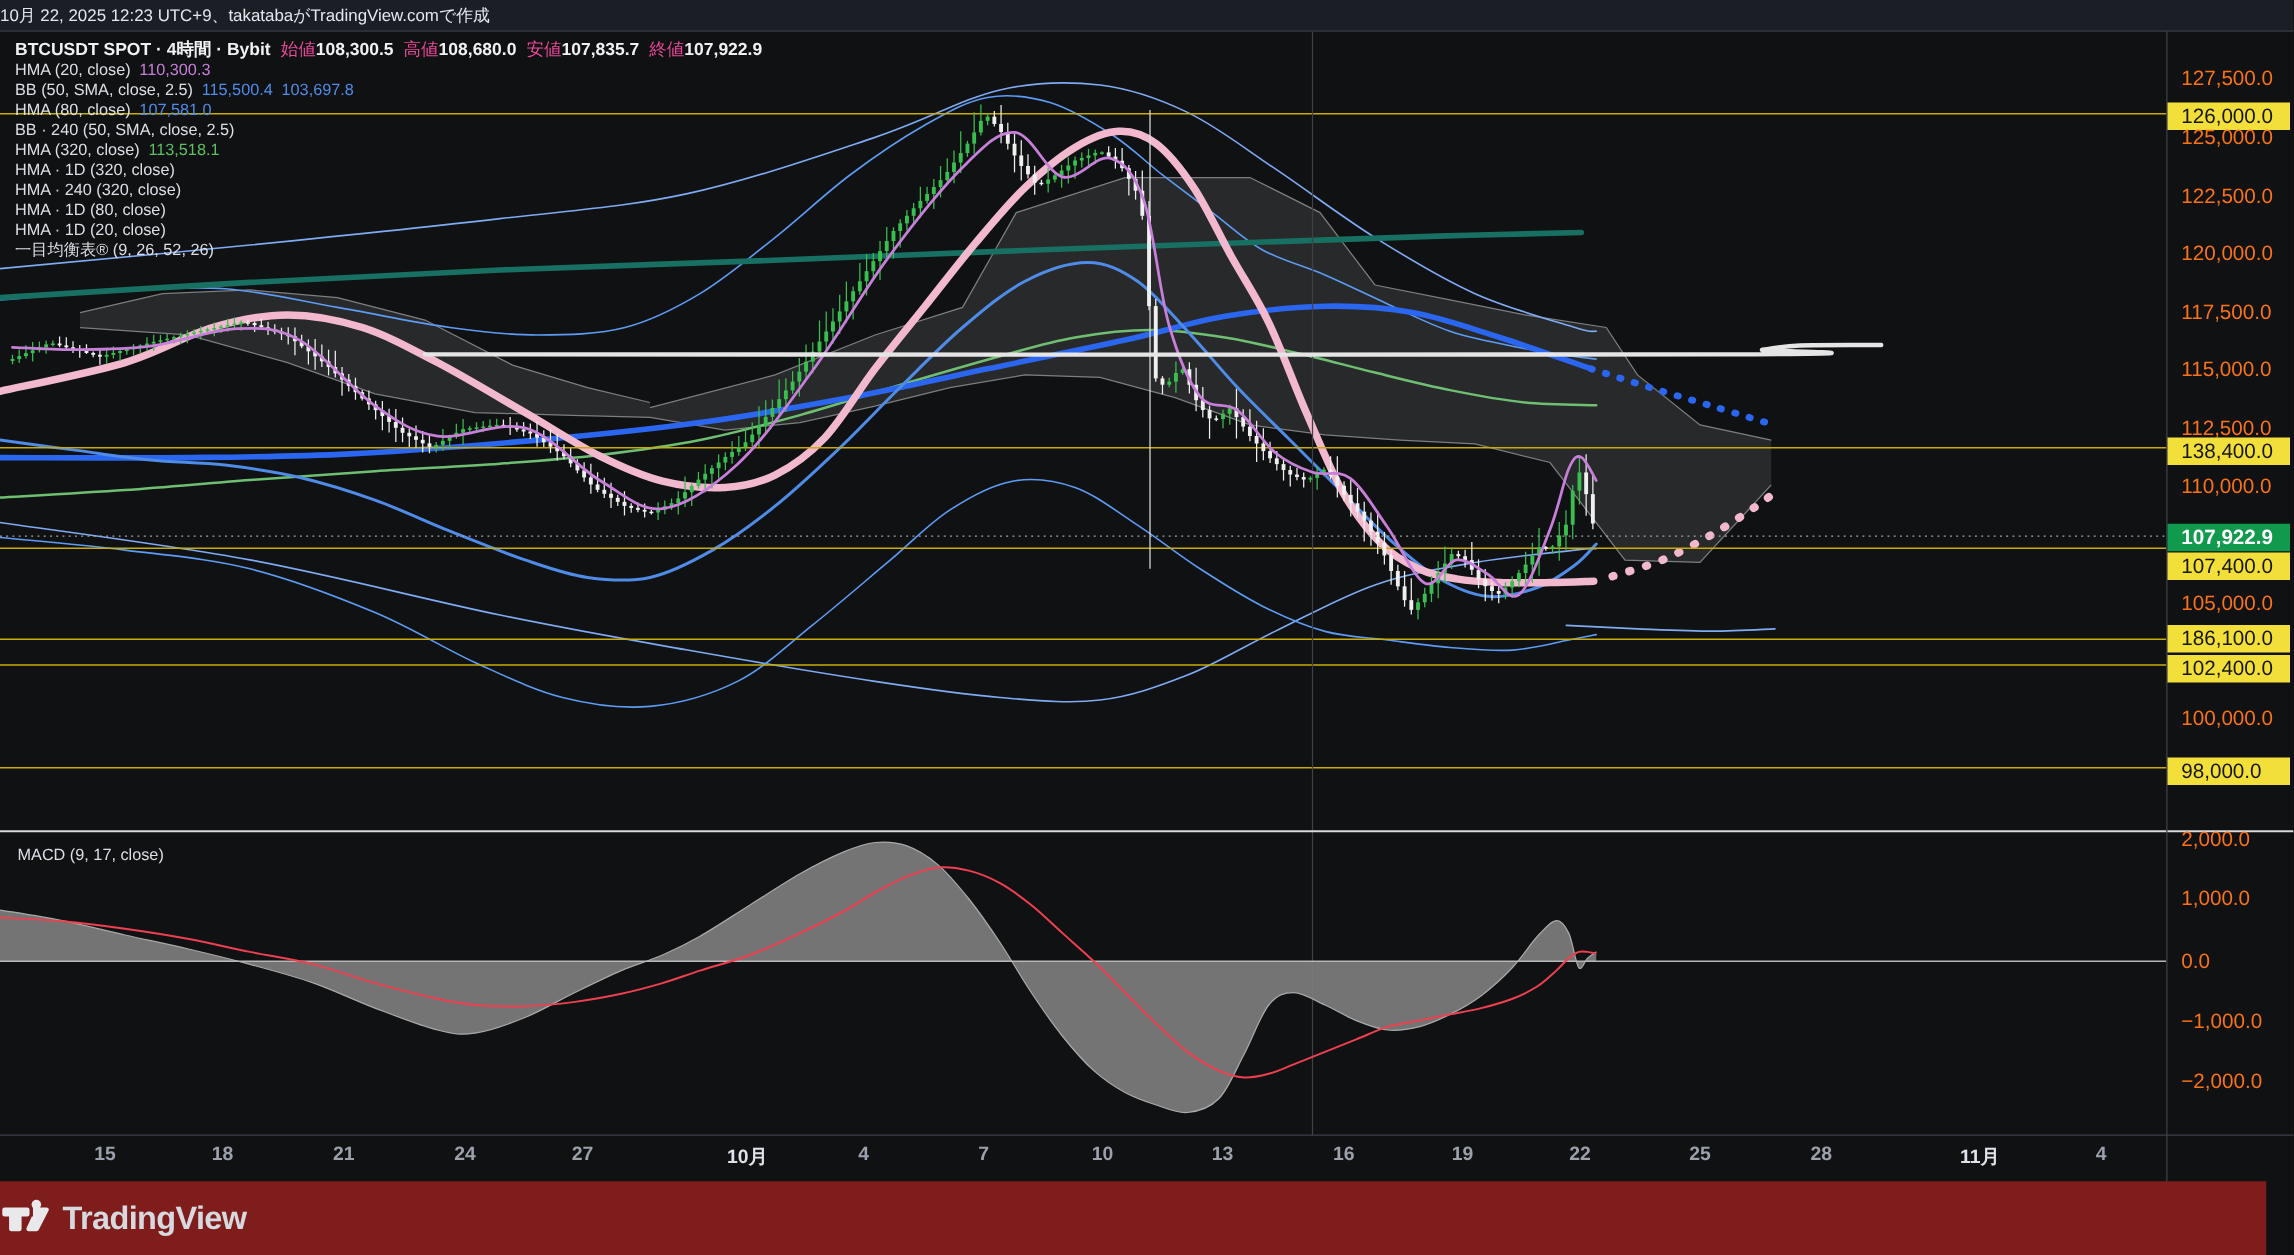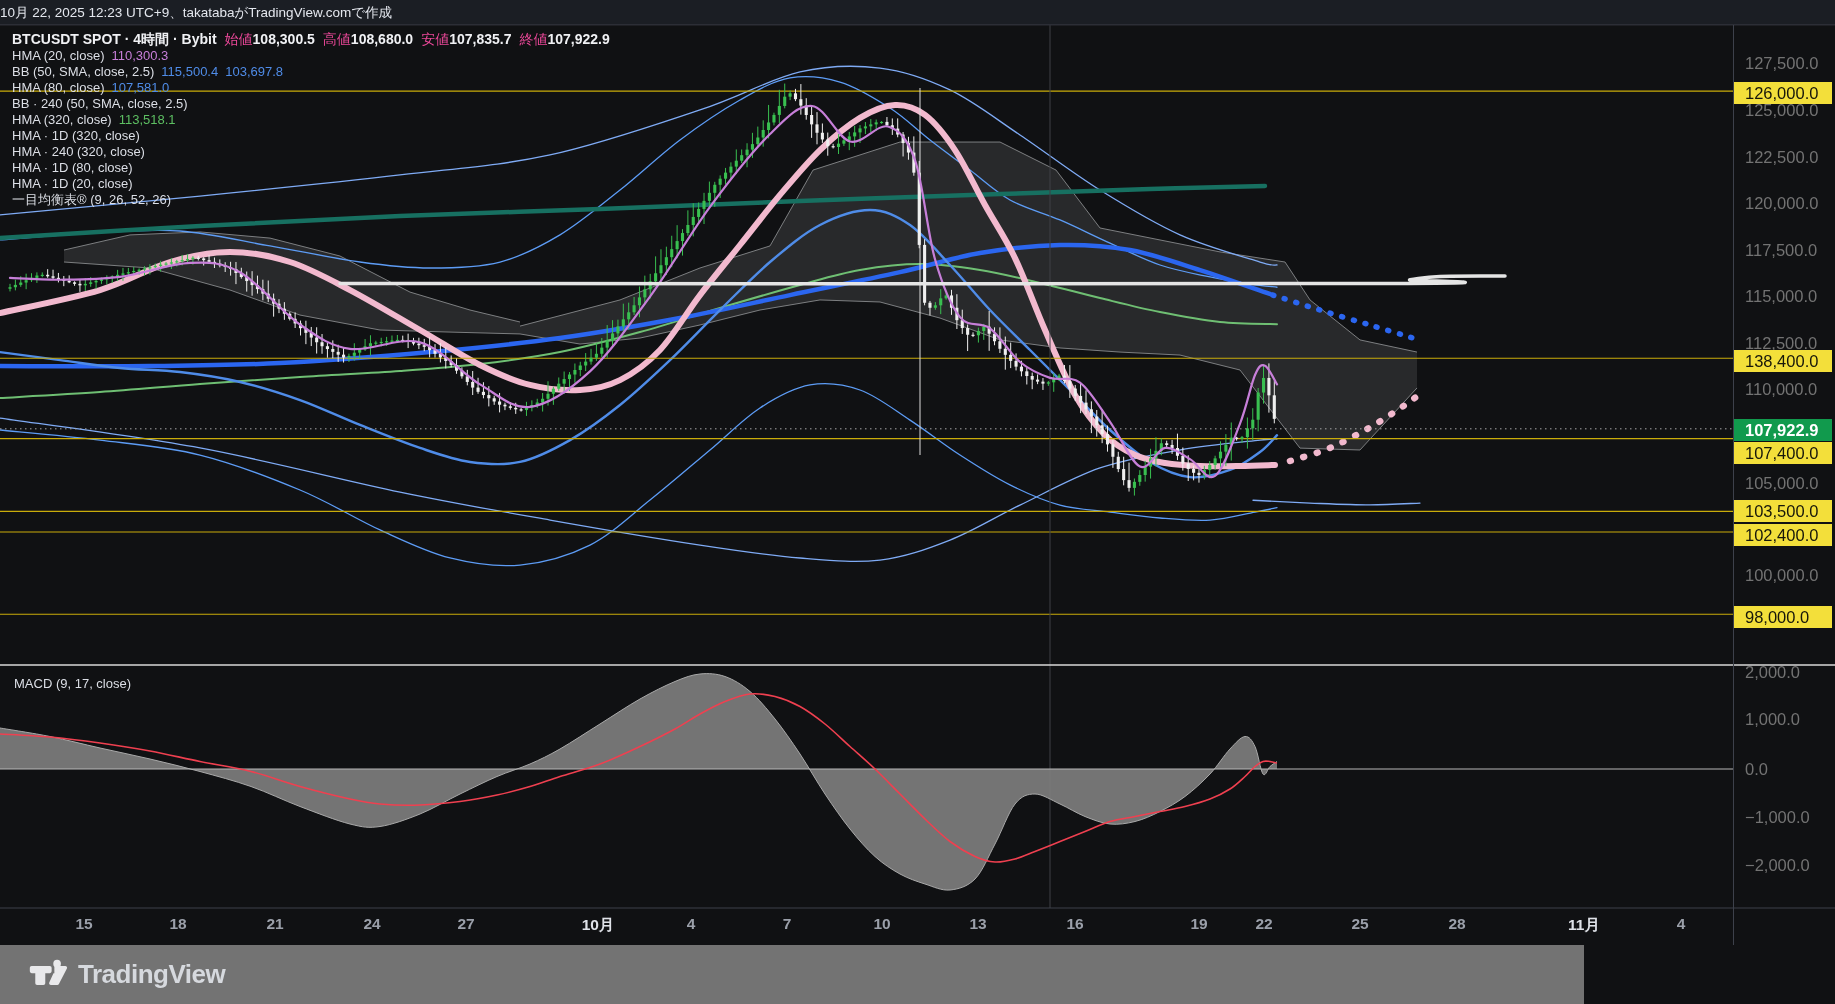--- a/index.html
+++ b/index.html
@@ -13,28 +13,28 @@
   .watermark .wm1{font-size:86px;font-weight:bold;letter-spacing:3px;line-height:1;}
   .watermark .wm2{font-size:40px;margin-top:10px;letter-spacing:2px;}
   .legend{position:absolute;left:12px;top:30px;z-index:3;}
   .legend .trow{font-size:14px;color:#e8eaef;height:18px;line-height:18px;white-space:nowrap;}
   .legend .trow .lbl{color:#ec4899;margin-left:8px;}
   .legend .trow .val{color:#f0f1f4;font-weight:bold;}
   .lrow{font-size:13px;color:#dcdfe6;height:16px;line-height:16px;white-space:nowrap;}
   .lrow .v{margin-left:7px;font-weight:normal;}
   .macd-legend{position:absolute;left:14px;top:676px;z-index:3;font-size:13px;color:#dcdfe6;}
   #price-axis{position:absolute;left:1734px;top:25px;width:101px;height:920px;z-index:3;}
-  .pl{position:absolute;left:0;width:98px;height:22px;line-height:22px;font-size:16.5px;color:#737373;padding-left:11px;box-sizing:border-box;}
+  .pl{position:absolute;left:0;width:98px;height:22px;line-height:22px;font-size:16.5px;color:#f97316;padding-left:11px;box-sizing:border-box;}
   .pl.yellow{background:#f3df3a;color:#16160a;}
   .pl.green{background:#119a4d;color:#fff;font-weight:bold;}
   #time-axis{position:absolute;left:0;top:908px;width:1733px;height:37px;z-index:3;}
   .tl{position:absolute;top:7px;transform:translateX(-50%);font-size:15.5px;color:#9ba0aa;font-weight:bold;}
   .tl.strong{color:#dfe2e8;font-weight:bold;}
-  .footer{position:absolute;left:0;top:945px;width:1584px;height:59px;background:#737373;z-index:4;
-    display:flex;align-items:center;padding-left:28px;box-sizing:border-box;}
+  .footer{position:absolute;left:0;top:945px;width:1813px;height:59px;background:#7f1d1d;z-index:4;
+    display:flex;align-items:center;padding-left:0;box-sizing:border-box;}
   .footer .brand{color:#d6d9de;font-size:26px;font-weight:bold;letter-spacing:-0.5px;margin-left:10px;}
 </style>
 </head>
 <body>
 
 <div class="stage">
 
   <div class="header">
     <span>10月 22, 2025 12:23 UTC+9、takatabaがTradingView.comで作成</span>
   </div>
@@ -580,21 +580,21 @@
       <div class="pl" style="top: 121px;">122,500.0</div>
       <div class="pl" style="top: 167px;">120,000.0</div>
       <div class="pl" style="top: 214px;">117,500.0</div>
       <div class="pl" style="top: 260px;">115,000.0</div>
       <div class="pl" style="top: 307px;">112,500.0</div>
       <div class="pl yellow" style="top: 325px;">138,400.0</div>
       <div class="pl" style="top: 353px;">110,000.0</div>
       <div class="pl green" style="top: 394px;">107,922.9</div>
       <div class="pl yellow" style="top: 417px;">107,400.0</div>
       <div class="pl" style="top: 447px;">105,000.0</div>
-      <div class="pl yellow" style="top: 475px;">103,500.0</div>
+      <div class="pl yellow" style="top: 475px;">186,100.0</div>
       <div class="pl yellow" style="top: 499px;">102,400.0</div>
       <div class="pl" style="top: 539px;">100,000.0</div>
       <div class="pl yellow" style="top: 581px;">98,000.0</div>
       <div class="pl" style="top: 636px;">2,000.0</div>
       <div class="pl" style="top: 683px;">1,000.0</div>
       <div class="pl" style="top: 733px;">0.0</div>
       <div class="pl" style="top: 781px;">−1,000.0</div>
       <div class="pl" style="top: 829px;">−2,000.0</div>
     </div>
   <div id="time-axis">
@@ -602,21 +602,21 @@
       <div class="tl" style="left: 178px;">18</div>
       <div class="tl" style="left: 275px;">21</div>
       <div class="tl" style="left: 372px;">24</div>
       <div class="tl" style="left: 466px;">27</div>
       <div class="tl strong" style="left: 598px;">10月</div>
       <div class="tl" style="left: 691px;">4</div>
       <div class="tl" style="left: 787px;">7</div>
       <div class="tl" style="left: 882px;">10</div>
       <div class="tl" style="left: 978px;">13</div>
       <div class="tl" style="left: 1075px;">16</div>
-      <div class="tl" style="left: 1170px; margin-left: 29px;">19</div>
+      <div class="tl" style="left: 1170px;">19</div>
       <div class="tl" style="left: 1264px;">22</div>
       <div class="tl" style="left: 1360px;">25</div>
       <div class="tl" style="left: 1457px;">28</div>
       <div class="tl strong" style="left: 1584px;">11月</div>
       <div class="tl" style="left: 1681px;">4</div>
     </div>
 
   <div class="footer">
     <svg width="40" height="40" viewBox="0 0 44 44">
       <path d="M4 12 h20 a2 2 0 0 1 2 2 v4 a2 2 0 0 1 -2 2 h-5 v11 a2 2 0 0 1 -2 2 h-7 a2 2 0 0 1 -2 -2 V20 H4 a2 2 0 0 1 -2 -2 v-4 a2 2 0 0 1 2 -2 z" fill="#e9e9eb"></path>

